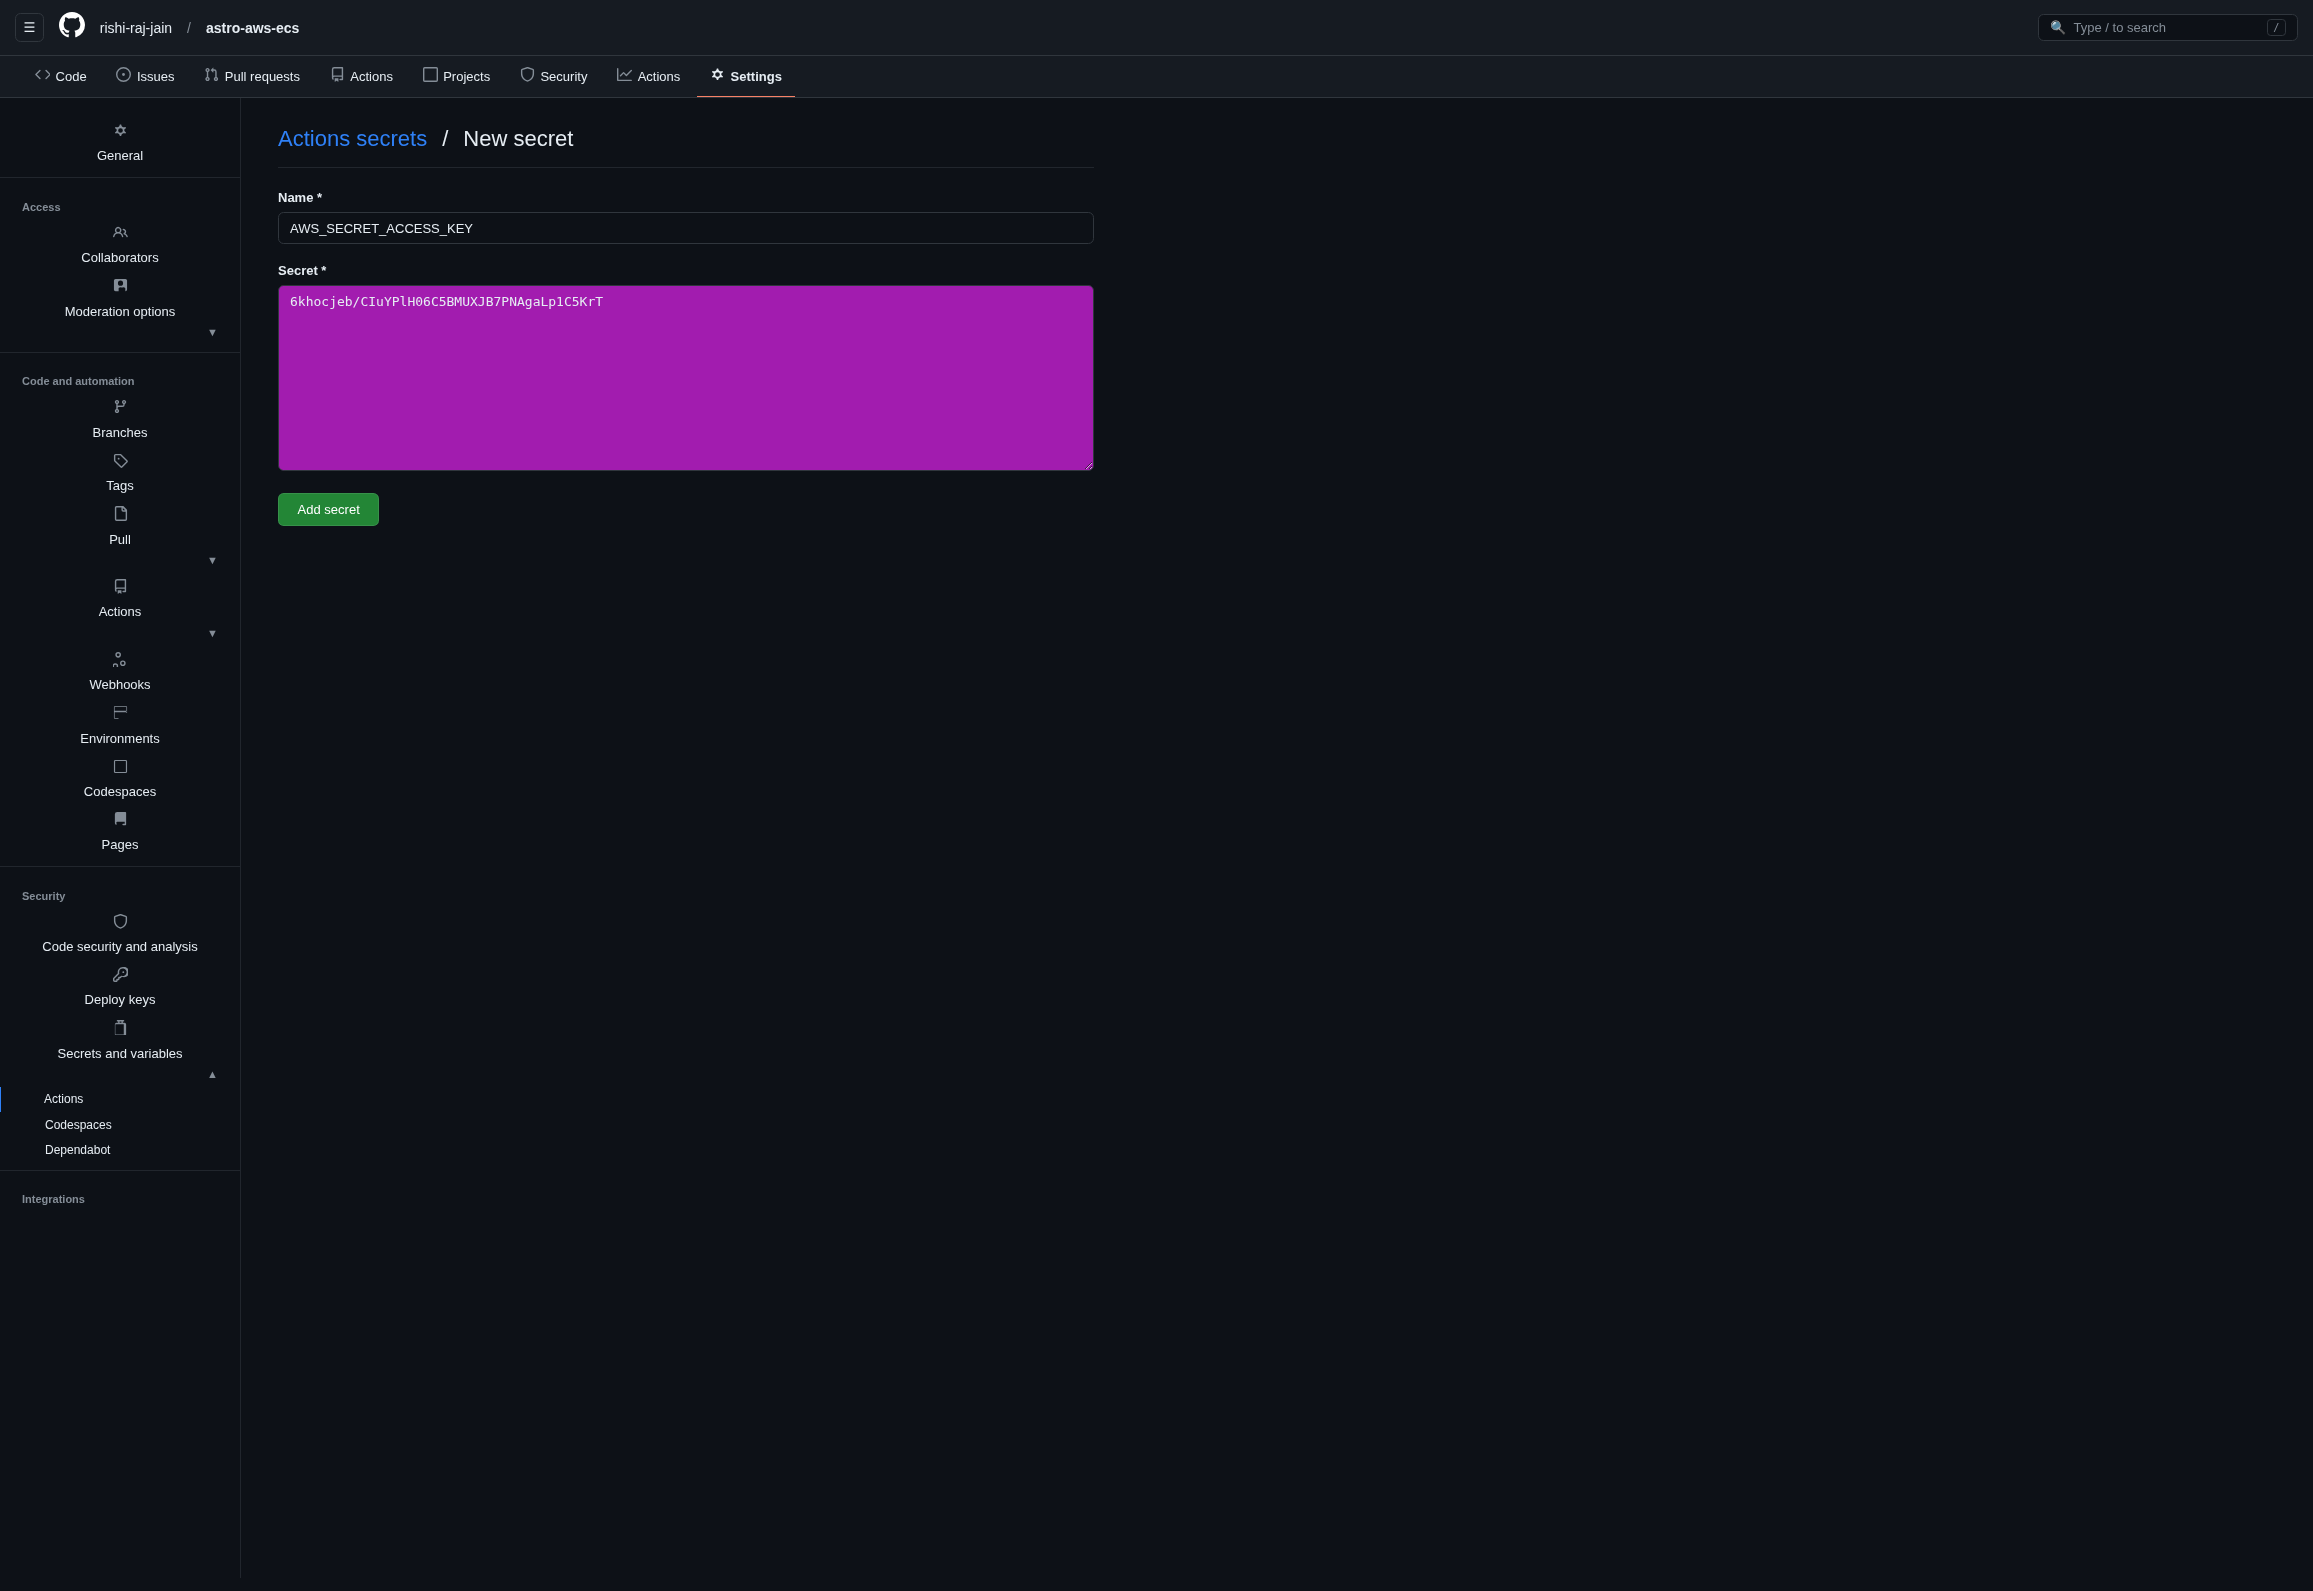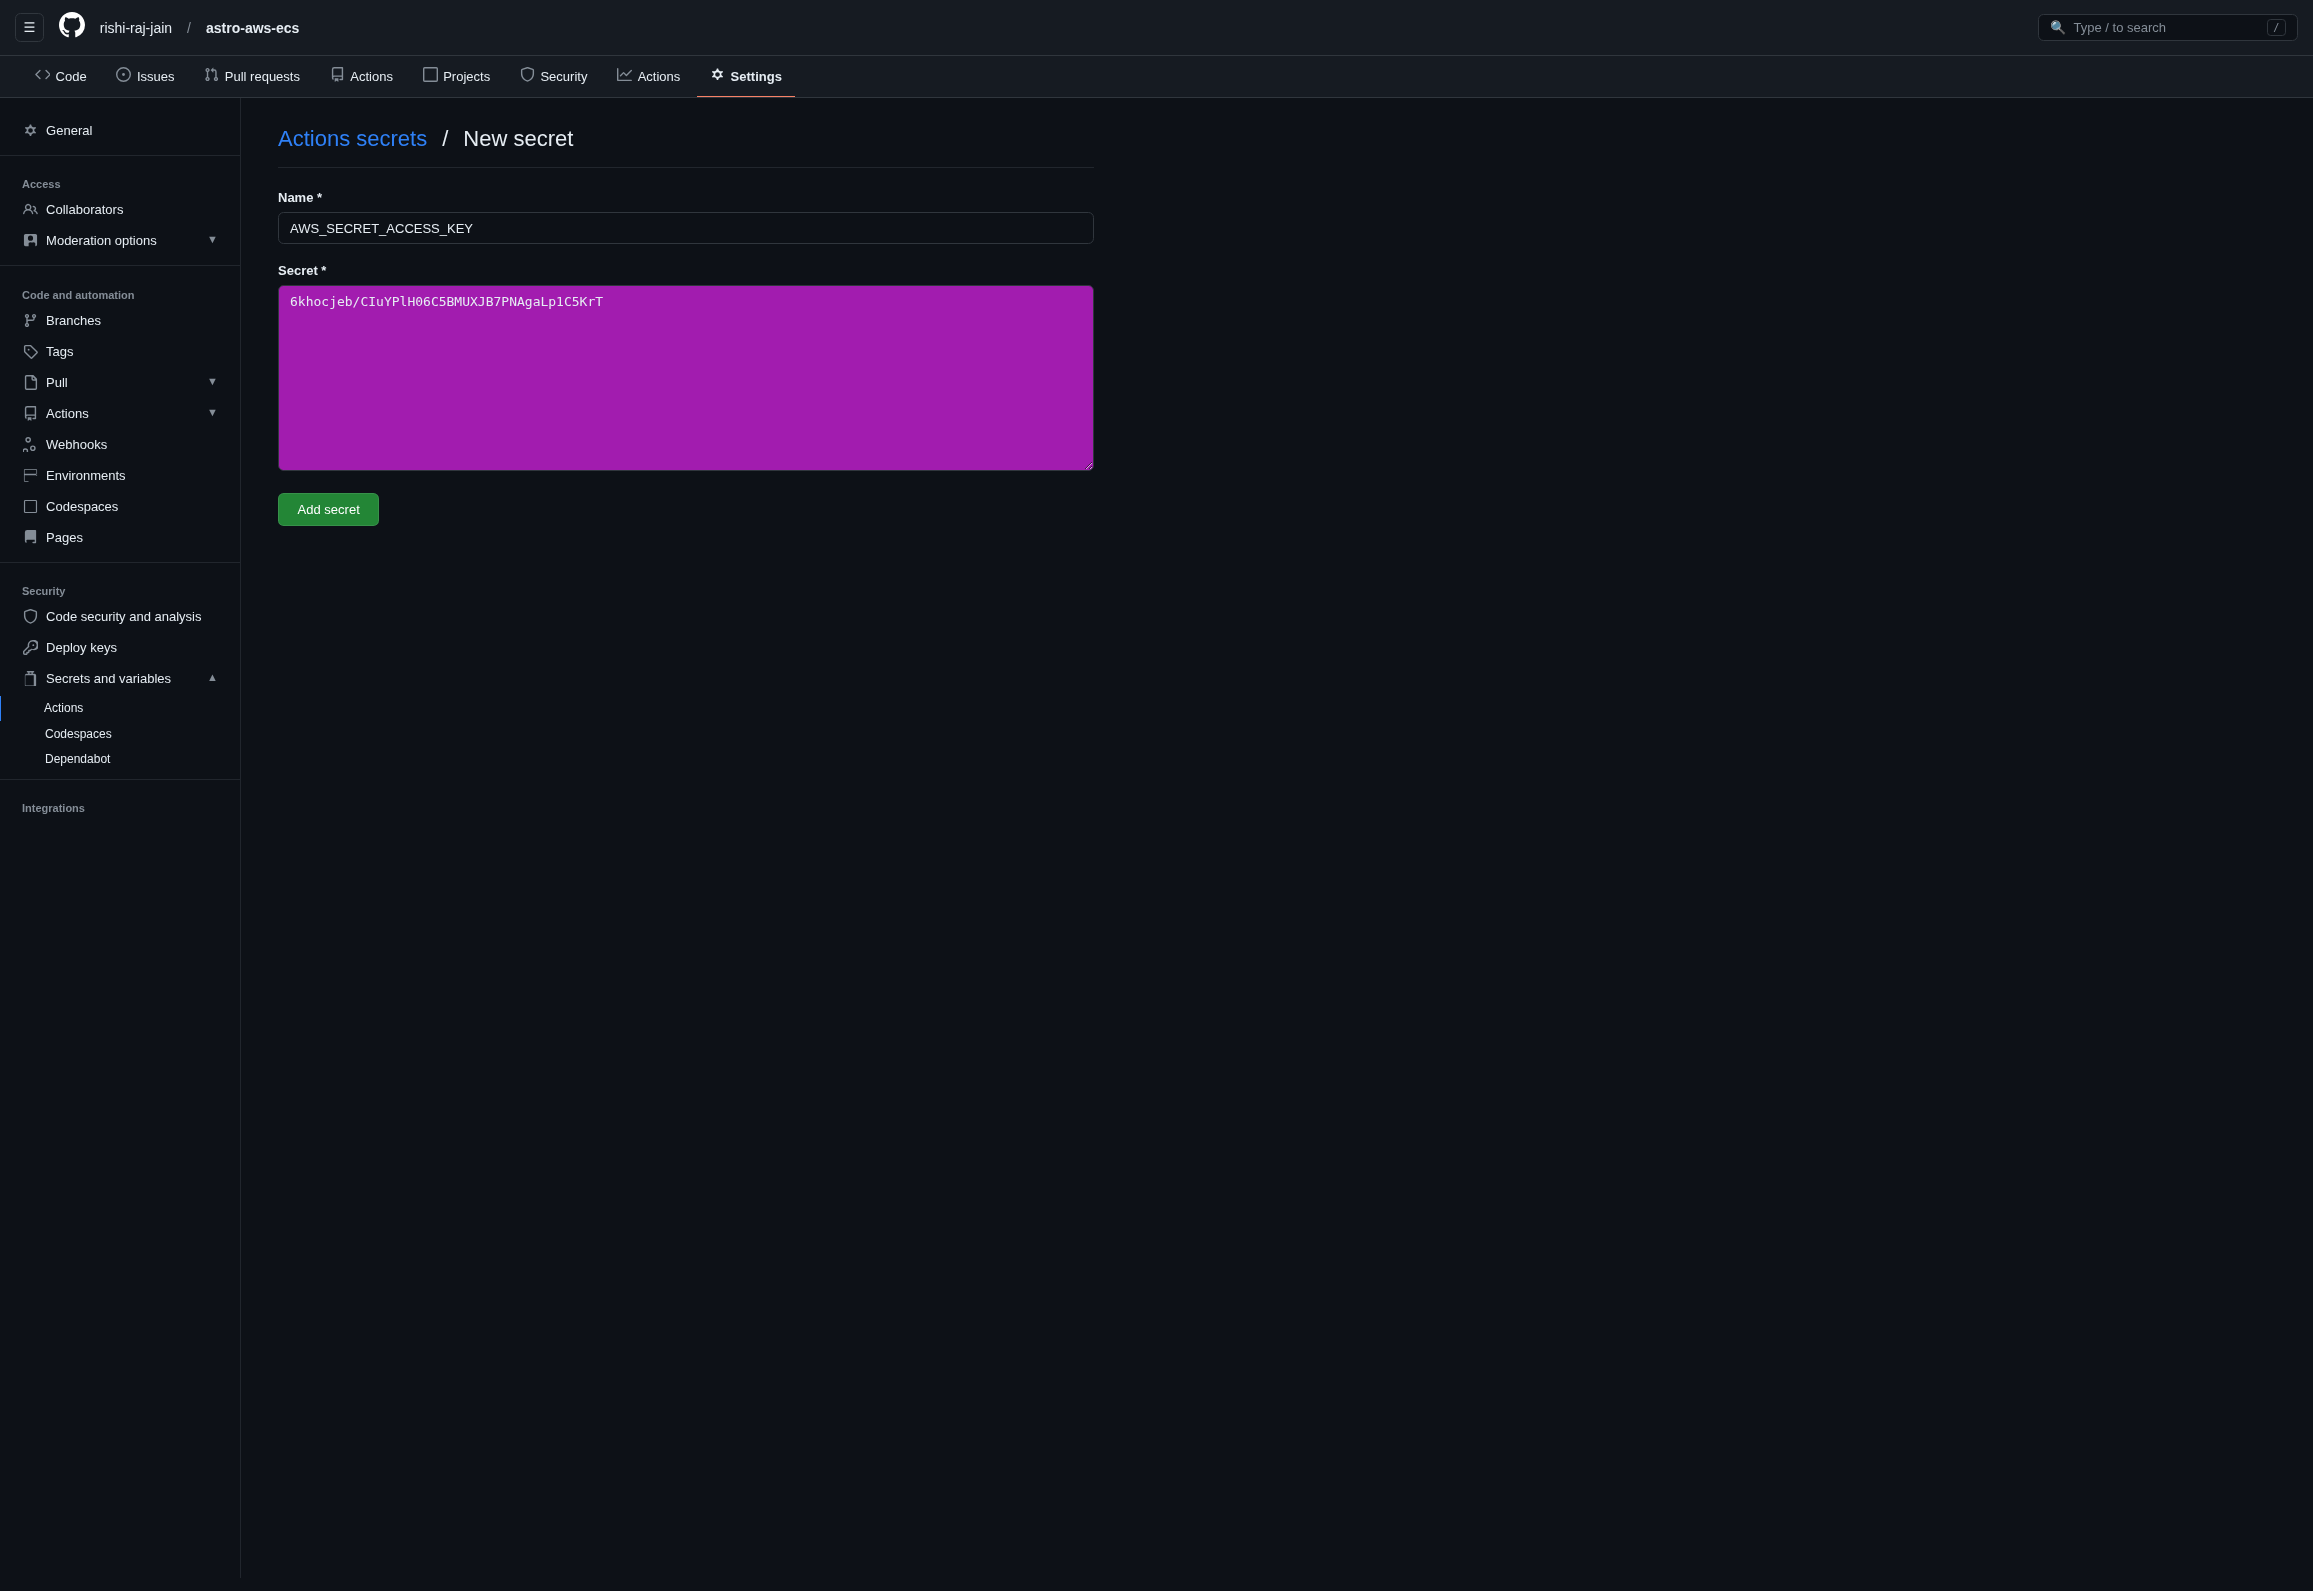--- a/index.html
+++ b/index.html
@@ -86,27 +86,28 @@
     }
 
     
     .sidebar {
       width: 241px;
       flex-shrink: 0;
       border-right: 0.9px solid #21262d;
       padding: 18.6px 0;
     }
     .sidebar-item {
-      display: flex; gap: 7.4px;
+      display: flex; align-items: center; gap: 7.4px;
       padding: 6.5px 22px;
       color: #e6edf3;
       text-decoration: none;
       font-size: 13px;
       cursor: pointer;
       border-radius: 0;
+      flex-direction: column;
     }
     .sidebar-item .item-icon { color: #848d97; font-size: 15px; flex-shrink: 0; width: 16.7px; text-align: center; }
     .sidebar-item .item-label { flex: 1; }
     .sidebar-item .chevron { color: #848d97; font-size: 11px; margin-left: auto; }
     .sidebar-section-label {
       padding: 15px 22px 5.6px;
       font-size: 11px;
       color: #848d97;
       font-weight: 600;
       text-transform: none;

